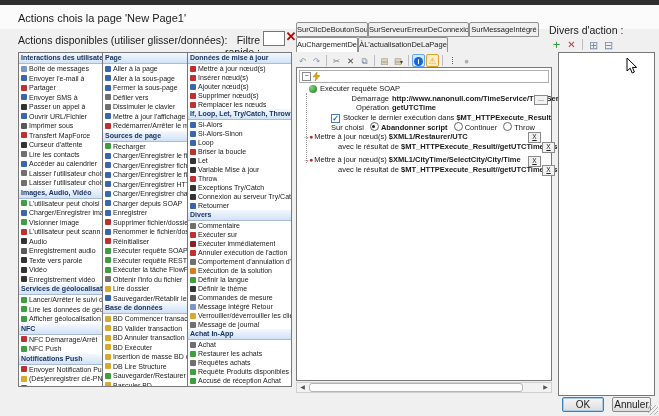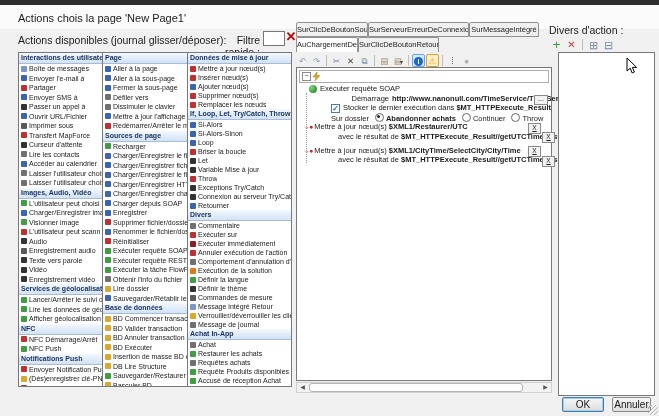--- a/index.html
+++ b/index.html
@@ -89,21 +89,21 @@
     background:repeating-linear-gradient(135deg,transparent 0 2px,#b5b5b5 2px 3px);}
   #cursor{left:626px;top:57px;}
 </style>
 </head>
 <body>
 
 <div id="topstrip" class="abs"></div>
 <div id="titlebar" class="abs"></div>
 <div id="dlg-title" class="abs">Actions chois la page 'New Page1'</div>
 
-<div id="available-label" class="abs">Actions disponibles (journal glisser/déposer):</div>
+<div id="available-label" class="abs">Actions disponibles (utiliser glisser/données):</div>
 <div id="filter-label" class="abs">Filtre rapide :</div>
 <input id="filter-input" class="abs" value="" style="">
 <div id="filter-clear" class="abs">✕</div>
 
 <div id="col0" class="abs col">
     <div class="col-header">Interactions des utilisateurs</div>
     <div class="col-body">
       <div class="lrow">
         <span class="licon" style="background: rgb(123, 151, 201);"></span>
         <span class="ltext">Boîte de messages</span>
@@ -506,21 +506,21 @@
     </div>
   </div>
 
 <div id="tabrow1" class="abs tabrow">
     <div class="tab" style="width: 72px;">SurClicDeBoutonSoumettre</div>
     <div class="tab" style="width: 101px;">SurServeurErreurDeConnexion</div>
     <div class="tab" style="width: 70px;">SurMessageIntégré</div>
   </div>
 <div id="tabrow2" class="abs tabrow">
     <div class="tab active" style="width: 62px;">AuChargementDePage</div>
-    <div class="tab" style="width: 81px;">SurClicDeBoutonRetour</div>
+    <div class="tab" style="width: 90px;">ÀL'actualisationDeLaPage</div>
   </div>
 
 <div id="tree-toolbar" class="abs">
     <div class="tbtn" style="color: rgb(138, 153, 181);">↶</div>
     <div class="tbtn" style="color: rgb(138, 153, 181);">↷</div>
     <div class="tsep"></div>
     <div class="tbtn" style="color: rgb(107, 123, 149);">✂</div>
     <div class="tbtn" style="color: rgb(68, 68, 68);">✕</div>
     <div class="tbtn" style="color: rgb(107, 123, 149);">⧉</div>
     <div class="tsep"></div>
@@ -544,25 +544,28 @@
   <div id="connector"></div>
 
   <div class="trow soaprow">
     <span class="soapicon"></span>
     <span>Exécuter requête SOAP</span>
   </div>
   <div class="trow">
     <span class="plabel">Démarrage</span><span class="tval">http://www.nanonull.com/TimeService/TimeService.asmx</span>
     <span class="morebtn">...</span>
   </div>
+  <div class="trow">
+    <span class="plabel">Opération</span><span class="tval">getUTCTime</span>
+  </div>
   <div class="trow chkrow">
     <span class="checkbox">✓</span><span>Stocker le dernier exécution dans</span>&nbsp;<span class="tval">$MT_HTTPExecute_Result</span>
   </div>
   <div class="trow errrow">
-    <span>Sur dossier</span><span id="error-options"><span class="radio sel"></span><span style="font-weight: bold;">Abandonner achats</span><span class="radio"></span><span>Continuer</span><span class="radio"></span><span>Throw</span></span>
+    <span>Sur choisi</span><span id="error-options"><span class="radio sel"></span><span style="font-weight: bold;">Abandonner script</span><span class="radio"></span><span>Continuer</span><span class="radio"></span><span>Throw</span></span>
   </div>
   <div id="tree-updates">
       <div class="trow updrow"><span class="updicon">→●</span><span>Mettre à jour nœud(s)</span> <span class="tval">$XML1/Restaurer/UTC</span><span class="xbtn" style="left:231px">X</span></div>
       <div class="trow avecrow"><span>avec le résultat de</span> <span class="tval">$MT_HTTPExecute_Result//getUTCTimeResult</span><span class="xbtn" style="left:245px">X</span></div>
       <div class="trow updrow" style="margin-top: 4px;"><span class="updicon">→●</span><span>Mettre à jour nœud(s)</span> <span class="tval">$XML1/CityTime/SelectCity/City/Time</span><span class="xbtn" style="left:231px">X</span></div>
       <div class="trow avecrow"><span>avec le résultat de</span> <span class="tval">$MT_HTTPExecute_Result//getUTCTimeResult</span><span class="xbtn" style="left:245px">X</span></div>
     </div>
 </div>
 
 <div id="hscroll" class="abs">

